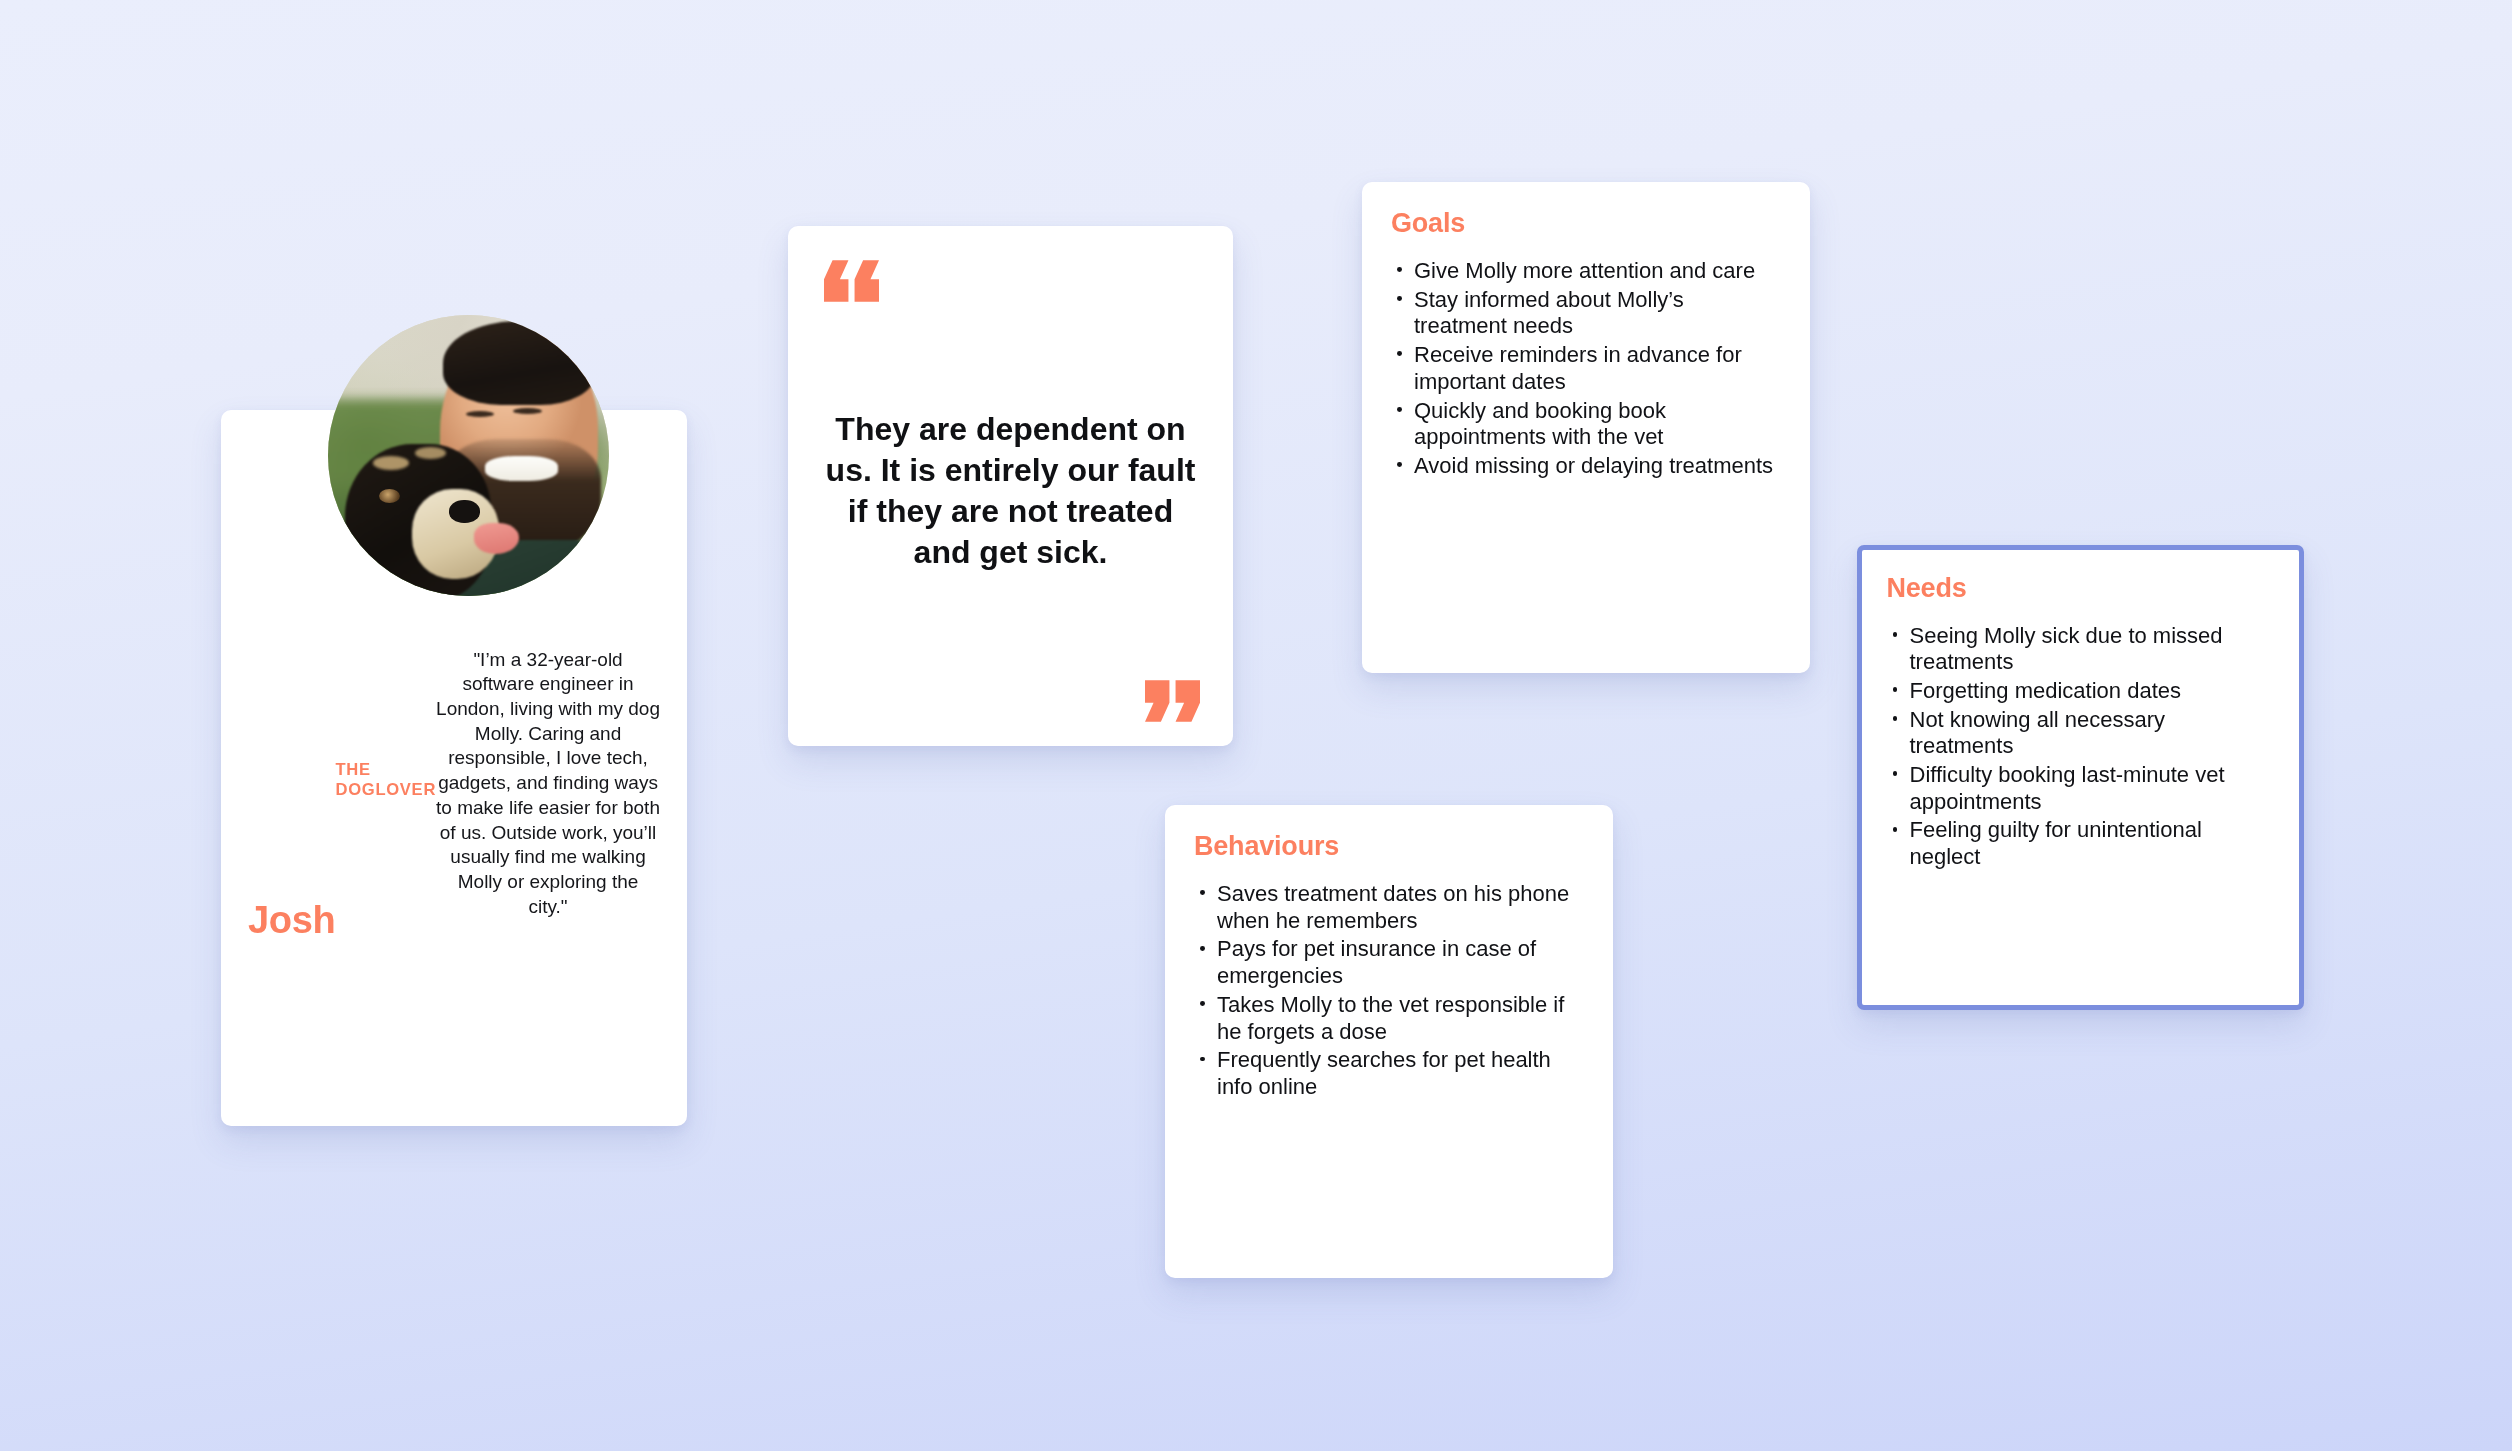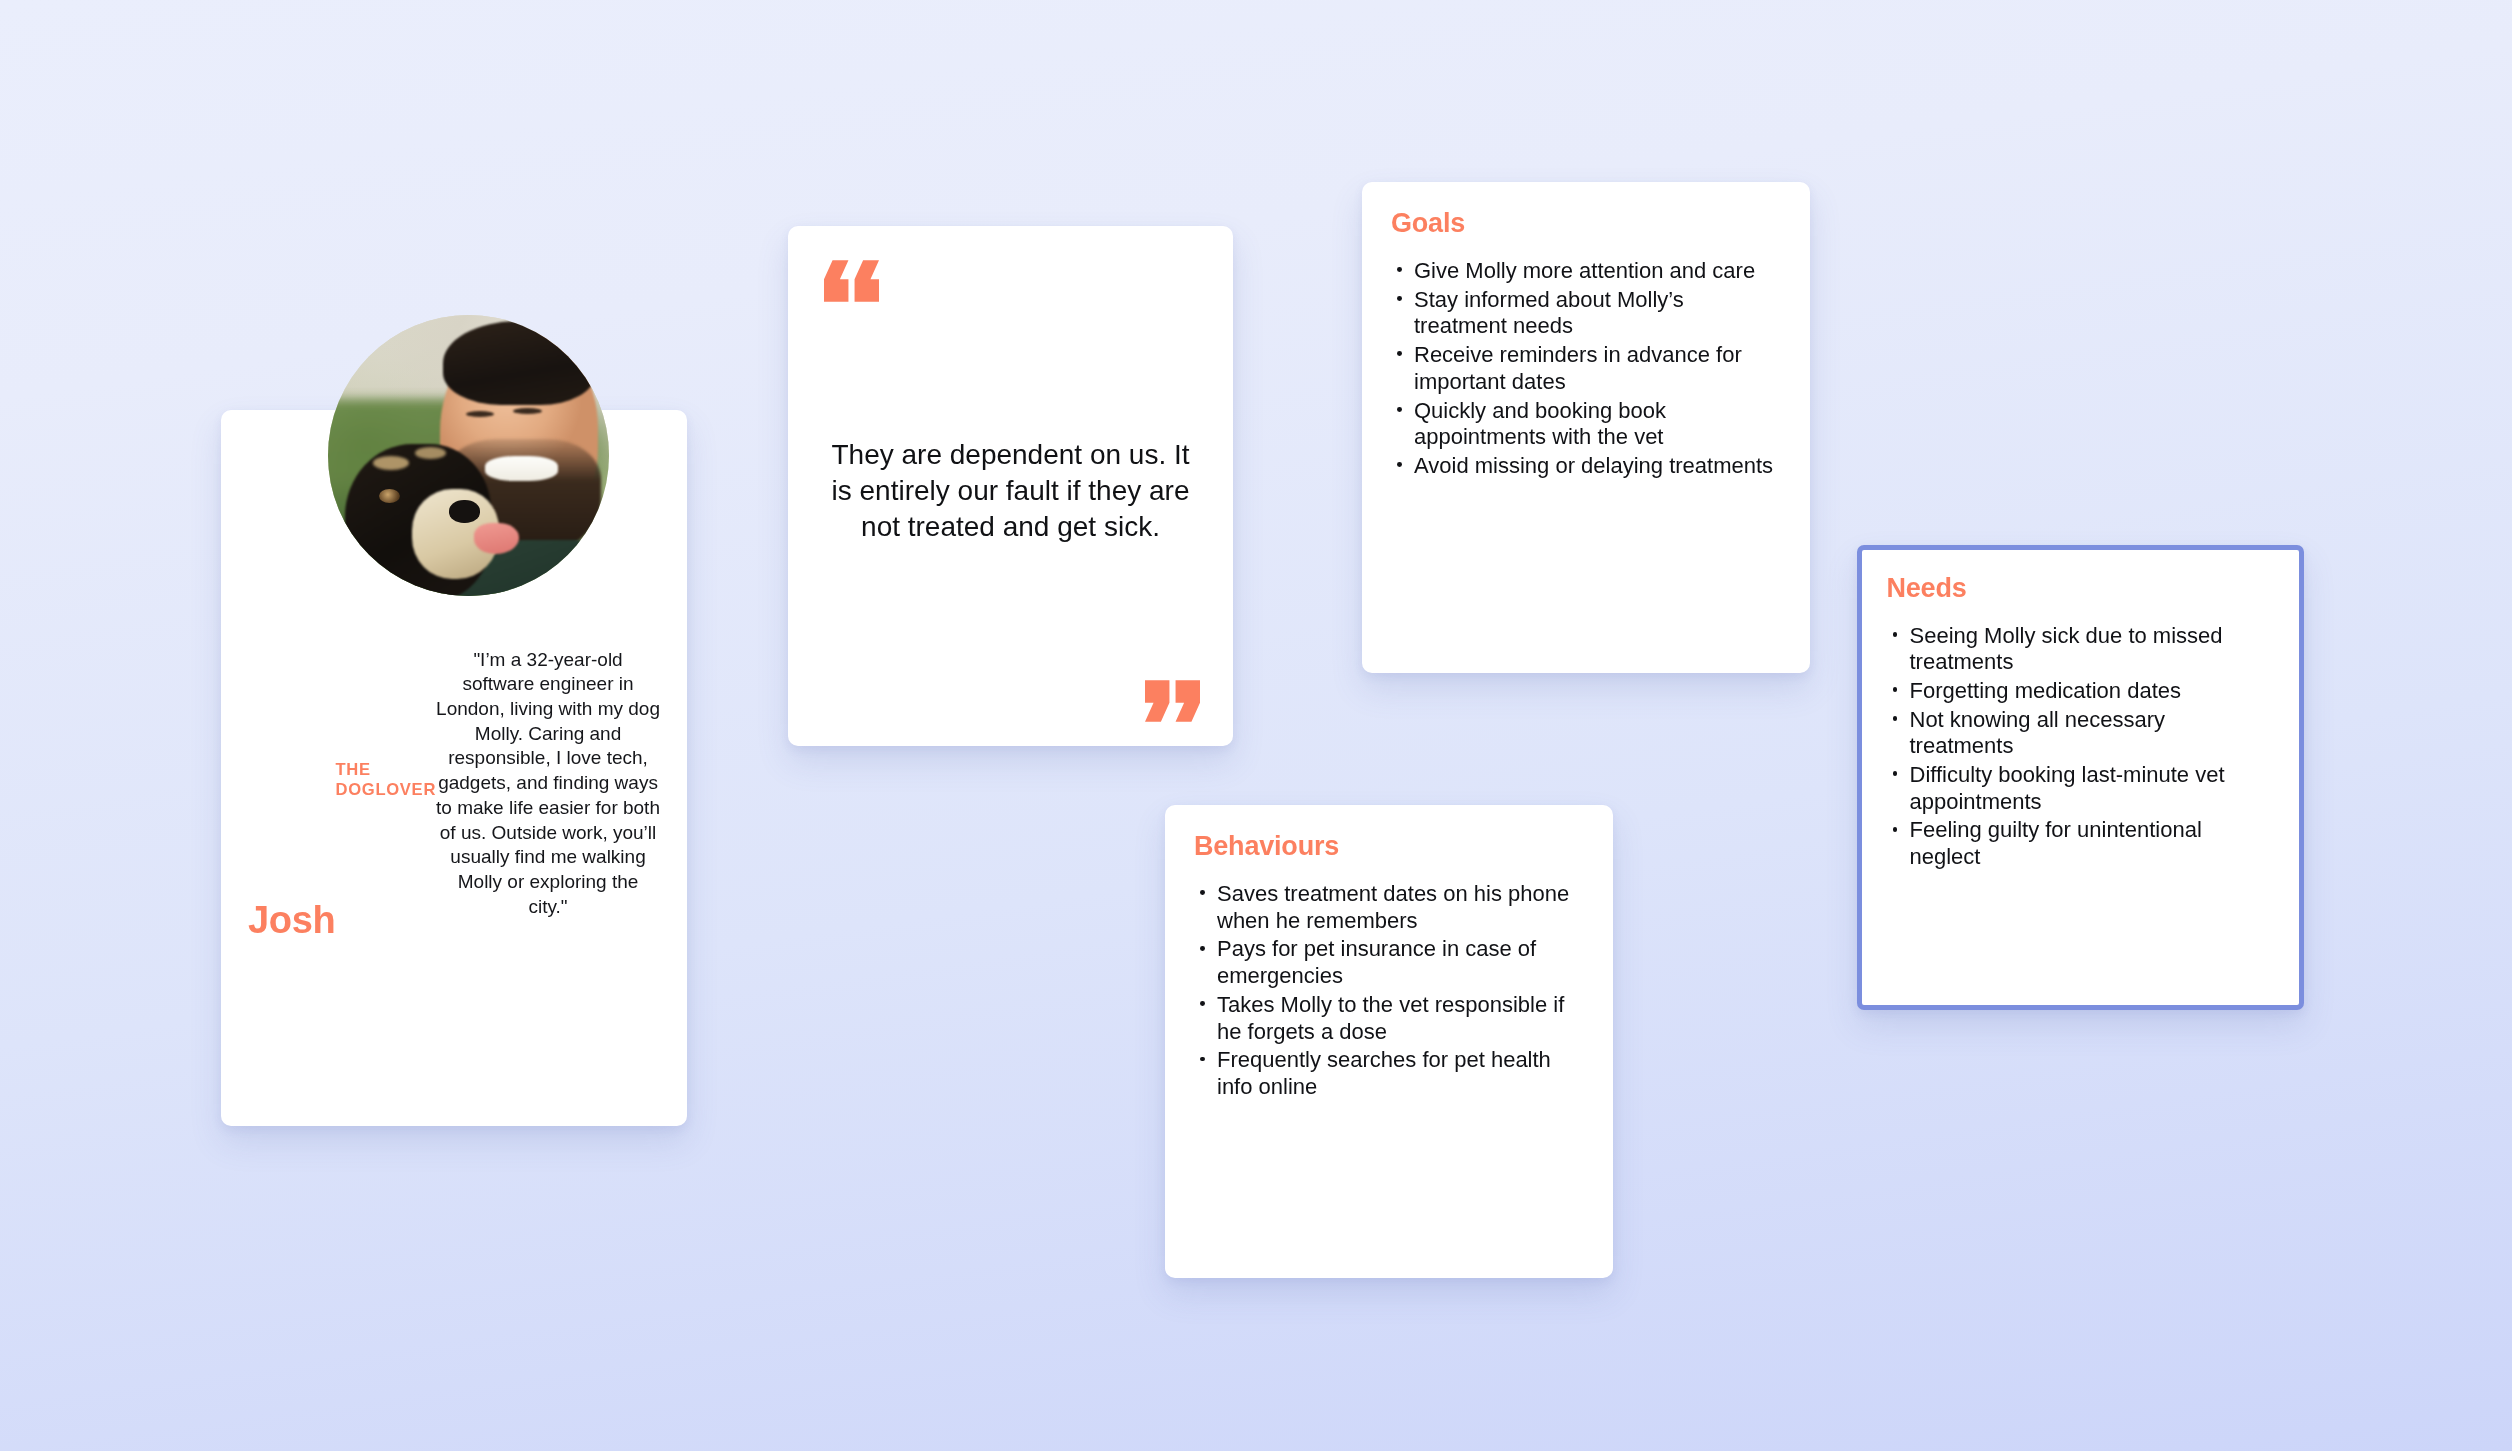--- a/index.html
+++ b/index.html
@@ -168,23 +168,24 @@
     width:445px; height:520px;
     padding:34px 31px 24.5px;
     display:flex; flex-direction:column;
   }
   .qmark { display:block; }
   .qmark.open { margin-left:4.9px; }
   .qmark.close { align-self:flex-end; transform:rotate(180deg); margin-right:2.5px; }
   .quote-text {
     flex:1;
     display:flex; align-items:center; justify-content:center;
-    font-size:28px; line-height:1.28; color:#101114;
+    font-size:32px; line-height:1.28; color:#101114;
     text-align:center;
     padding:0 6.1px;
+    font-weight:bold;
   }
 
   
   .list-card { padding:28px 29px 24.5px; }
   .list-title {
     font-size:27px; font-weight:700; color:#fc8060;
     letter-spacing:-0.2px; line-height:1;
   }
   .bullets { list-style:none; margin-top:21px; }
   .bullets li {

